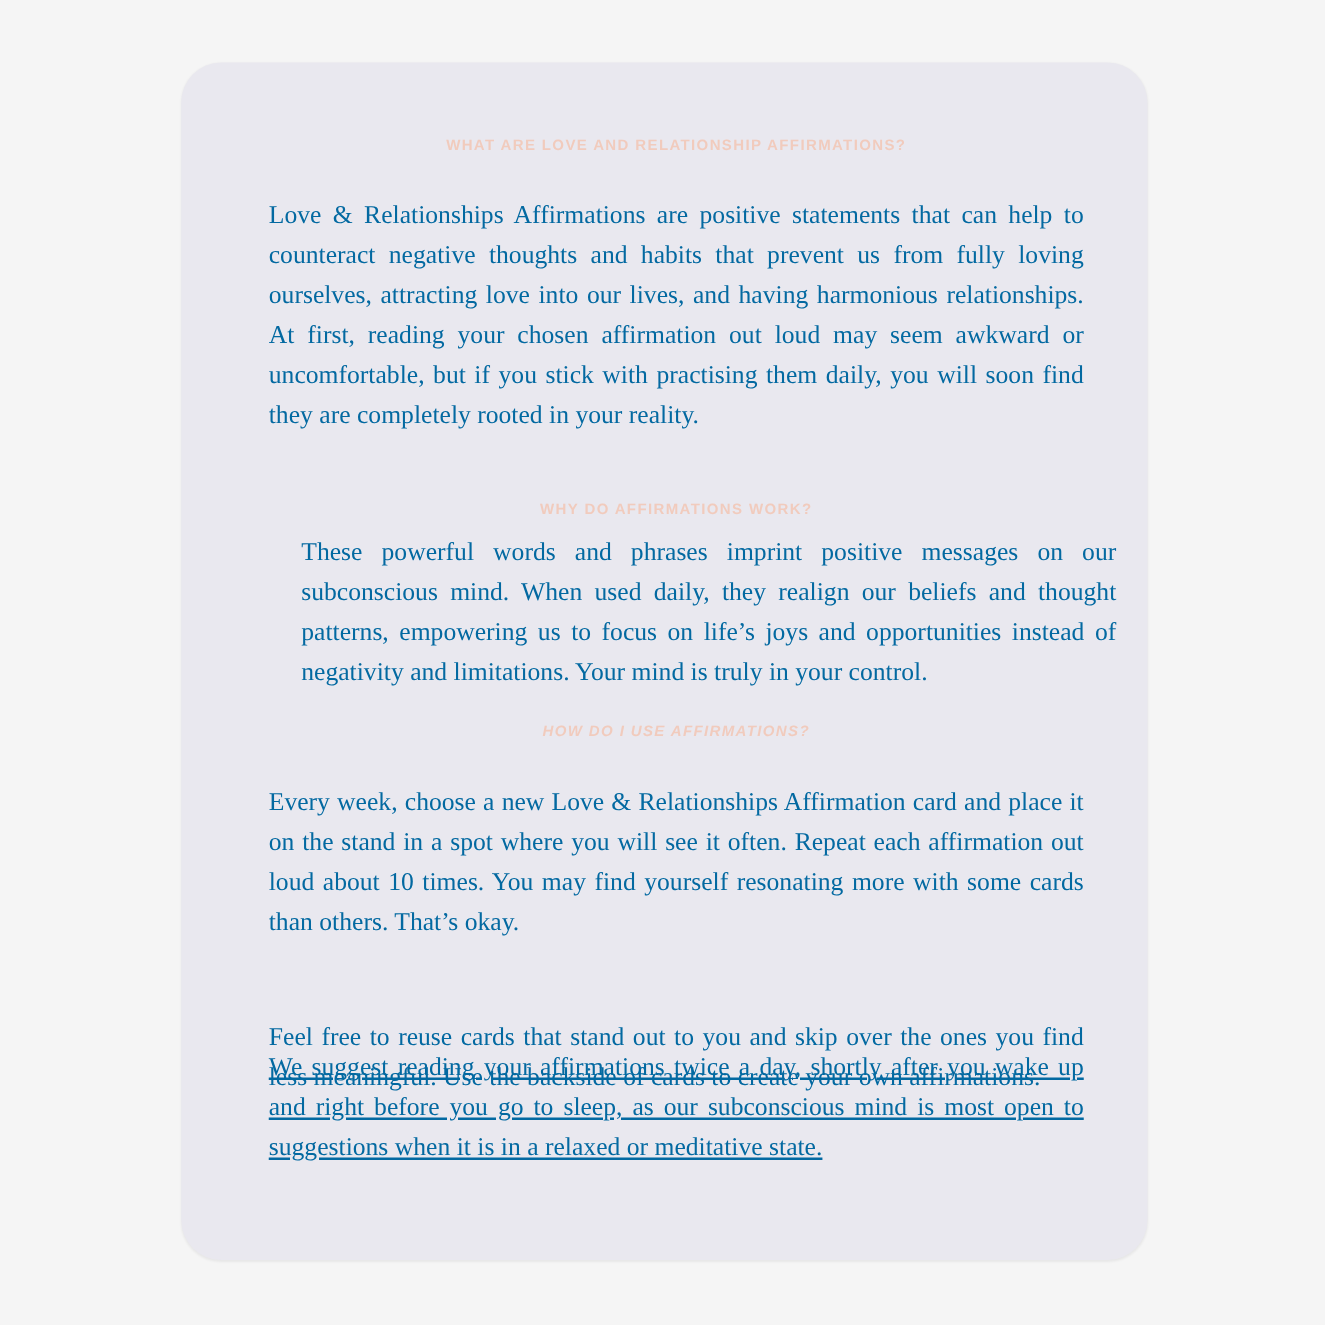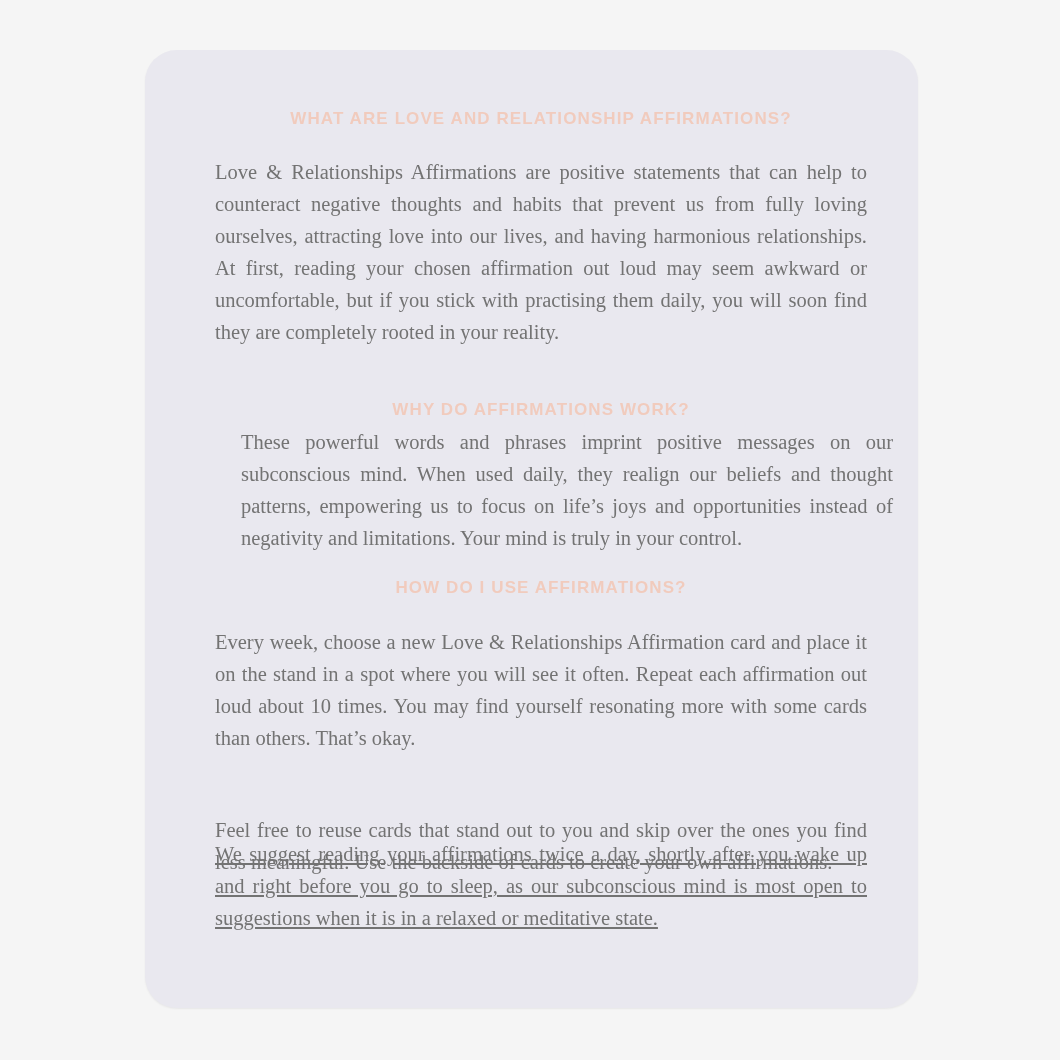--- a/index.html
+++ b/index.html
@@ -17,51 +17,51 @@
       border-radius: 32px;
       box-shadow: 0 1px 2px rgba(0,0,0,0.06);
     }
     .content {
       position: absolute;
       left: 70px; top: 0;
       width: 652px;
     }
     .heading {
       font-family: "Liberation Sans", sans-serif;
-      font-size: 17px;
+      font-size: 12px;
       letter-spacing: 1.1px;
       color: #f1cbbd;
       text-align: center;
       margin: 0;
       position: absolute;
       left: 0; width: 652px;
     }
     .para {
       font-family: "Liberation Serif", serif;
       font-size: 20.5px;
       line-height: 32px;
-      color: #737373;
+      color: #0369a1;
       text-align: justify;
       text-align-last: left;
       margin: 0;
       position: absolute;
       left: 0; width: 652px;
     }
   </style>
 </head>
 <body>
 
 <div class="card">
   <div class="content">
 
     <h2 class="heading" style="top:59px;">WHAT ARE LOVE AND RELATIONSHIP AFFIRMATIONS?</h2>
     <p class="para" style="top:106px;">Love &amp; Relationships Affirmations are positive statements that can help to counteract negative thoughts and habits that prevent us from fully loving ourselves, attracting love into our lives, and having harmonious relationships. At first, reading your chosen affirmation out loud may seem awkward or uncomfortable, but if you stick with practising them daily, you will soon find they are completely rooted in your reality.</p>
 
     <h2 class="heading" style="top:326px;margin-top:24px;">WHY DO AFFIRMATIONS WORK?</h2>
     <p class="para" style="top:376px;margin-left:26px;">These powerful words and phrases imprint positive messages on our subconscious mind. When used daily, they realign our beliefs and thought patterns, empowering us to focus on life’s joys and opportunities instead of negativity and limitations. Your mind is truly in your control.</p>
 
-    <h2 class="heading" style="top:528px;">HOW DO I USE AFFIRMATIONS?</h2>
+    <h2 class="heading" style="top:528px;font-style:italic;">HOW DO I USE AFFIRMATIONS?</h2>
     <p class="para" style="top:576px;">Every week, choose a new Love &amp; Relationships Affirmation card and place it on the stand in a spot where you will see it often. Repeat each affirmation out loud about 10 times. You may find yourself resonating more with some cards than others. That’s okay.</p>
     <p class="para" style="top:764px;">Feel free to reuse cards that stand out to you and skip over the ones you find less meaningful. Use the backside of cards to create your own affirmations.</p>
     <p class="para" style="top:788px;text-decoration:underline;">We suggest reading your affirmations twice a day, shortly after you wake up and right before you go to sleep, as our subconscious mind is most open to suggestions when it is in a relaxed or meditative state.</p>
 
   </div>
 </div>
 
 </body></html>

